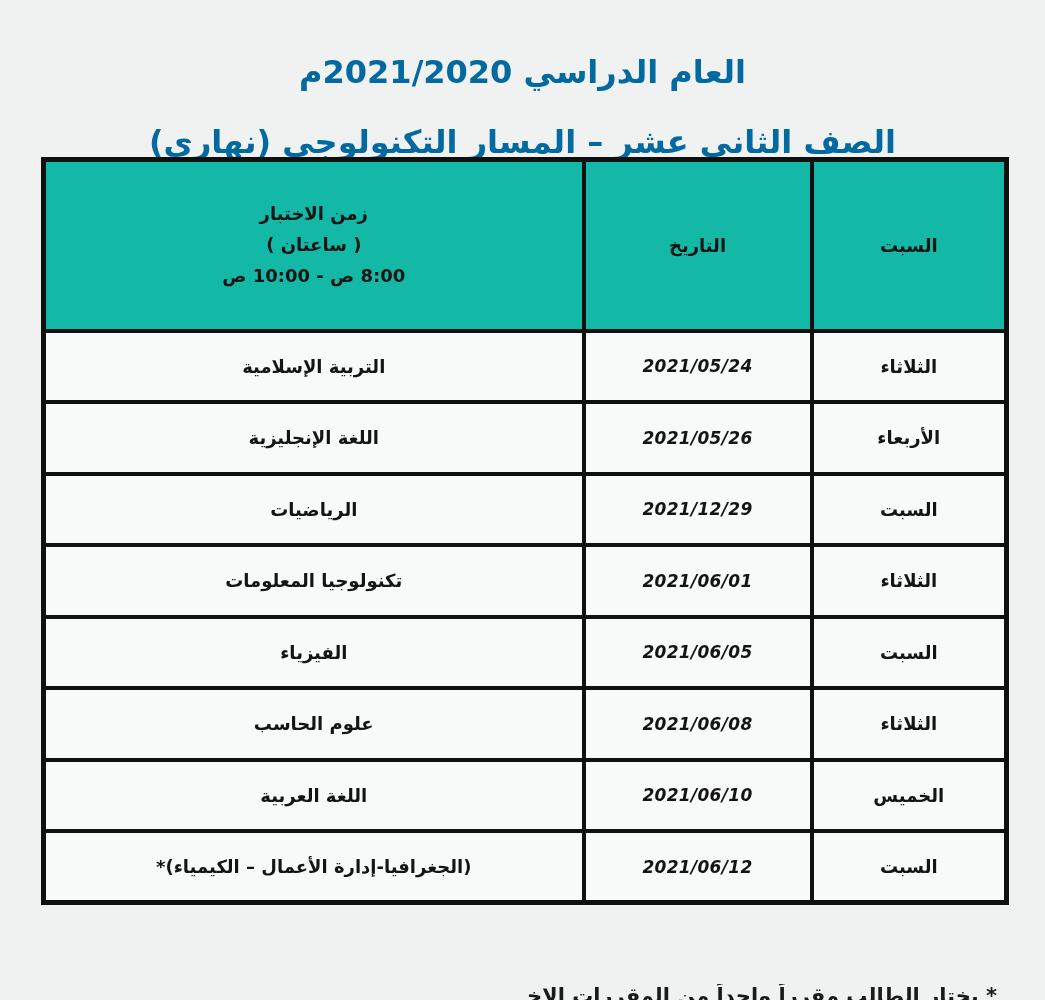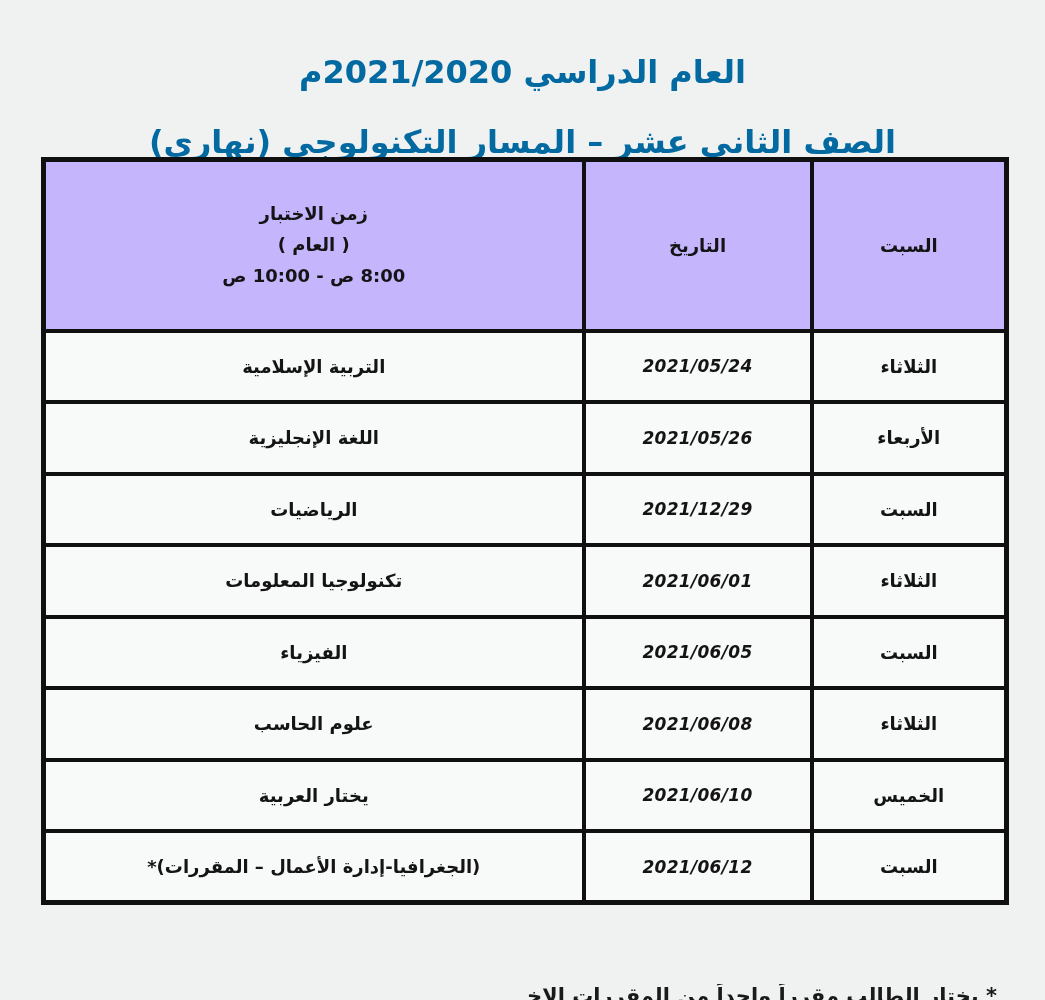--- a/index.html
+++ b/index.html
@@ -45,21 +45,21 @@
   }
   .exam-table th, .exam-table td {
     border: 4px solid #101010;
     text-align: center;
     vertical-align: middle;
     color: #141414;
     font-weight: bold;
     padding: 0 6px;
   }
   .exam-table th {
-    background: #c4b5fd;
+    background: #14b8a6;
     height: 171px;
     font-size: 18px;
   }
   .exam-table td {
     background: #f8faf9;
     height: 71.5px;
     font-size: 18px;
   }
   .exam-table .col-day  { width: 195px; }
   .exam-table .col-date { width: 228px; text-align: center; }
@@ -99,21 +99,21 @@
       <col class="col-day">
       <col class="col-date">
       <col class="col-time">
     </colgroup>
     <thead>
       <tr>
         <th class="col-day">السبت</th>
         <th class="col-date">التاريخ</th>
         <th class="col-time">
           <span class="time-header-line">زمن الاختبار</span>
-          <span class="time-header-line">( العام )</span>
+          <span class="time-header-line">( ساعتان )</span>
           <span class="time-header-line">8:00 ص - 10:00 ص</span>
         </th>
       </tr>
     </thead>
     <tbody>
       <tr>
         <td>الثلاثاء</td>
         <td class="date-cell">2021/05/24</td>
         <td>التربية الإسلامية</td>
       </tr>
@@ -138,25 +138,25 @@
         <td>الفيزياء</td>
       </tr>
       <tr>
         <td>الثلاثاء</td>
         <td class="date-cell">2021/06/08</td>
         <td>علوم الحاسب</td>
       </tr>
       <tr>
         <td>الخميس</td>
         <td class="date-cell">2021/06/10</td>
-        <td>يختار العربية</td>
+        <td>اللغة العربية</td>
       </tr>
       <tr>
         <td>السبت</td>
         <td class="date-cell">2021/06/12</td>
-        <td>(الجغرافيا-إدارة الأعمال – المقررات)*</td>
+        <td>(الجغرافيا-إدارة الأعمال – الكيمياء)*</td>
       </tr>
     </tbody>
   </table>
 
   <div class="footnote-clip">* يختار الطالب مقرراً واحداً من المقررات الاختيارية</div>
 
 </div>
 
 </body></html>

